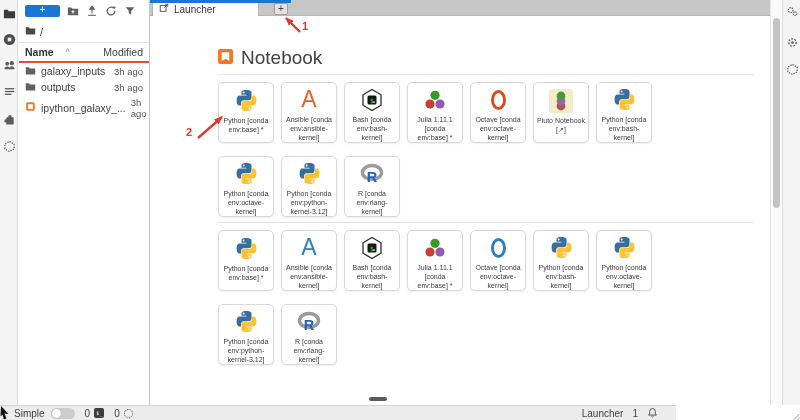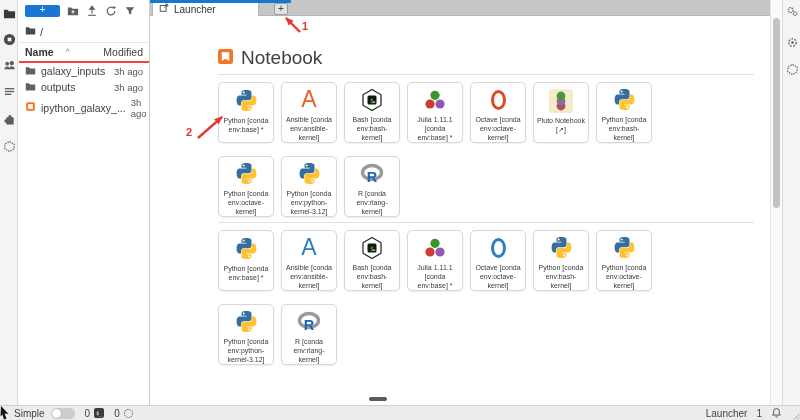--- a/index.html
+++ b/index.html
@@ -46,21 +46,21 @@
   
   #v-scroll { position:absolute; left:770px; top:0; width:12px; height:405px; background:#fafafa; border-left:1px solid #e3e3e3; }
   #v-thumb { position:absolute; left:2px; top:18px; width:7px; height:190px; background:#c3c3c3; border-radius:4px; cursor:pointer; }
   #h-thumb { position:absolute; left:219px; top:397px; width:18px; height:4px; background:#5a5a5a; border-radius:2px; cursor:pointer; }
 
   
   #right-rail { position:absolute; left:782px; top:0; width:18px; height:405px; background:#f4f4f4; border-left:1px solid #dcdcdc; }
   .rail-icon-r { position:absolute; left:3px; width:13px; height:13px; display:flex; align-items:center; justify-content:center; cursor:pointer; color:#5c5c5c; }
 
   
-  #status-bar { position:absolute; left:0; top:405px; width:800px; height:15px; background:#ececec; border-top:1px solid #d2d2d2; display:flex; align-items:center; font-size:10px; color:#424242; padding:0 10px 0 14px; }
+  #status-bar { position:absolute; left:0; top:405px; width:676px; height:15px; background:#ececec; border-top:1px solid #d2d2d2; display:flex; align-items:center; font-size:10px; color:#424242; padding:0 10px 0 14px; }
   #simple-label { margin-right:6px; }
   #simple-toggle { width:24px; height:11px; background:#cdcdcd; border-radius:6px; position:relative; cursor:pointer; }
   #simple-knob { position:absolute; left:1px; top:1px; width:9px; height:9px; border-radius:50%; background:#fff; box-shadow:0 0 1px rgba(0,0,0,.4); }
   .sb-num { margin:0 4px 0 10px; }
   #terminal-badge { width:10px; height:10px; background:#3c3c3c; border-radius:2px; color:#fff; font-size:5px; line-height:10px; text-align:center; font-family:"DejaVu Sans Mono",monospace; }
   #kernel-badge { width:9px; height:9px; border:1.6px dotted #4a4a4a; border-radius:50%; }
   #sb-right { margin-left:auto; display:flex; align-items:center; gap:9px; padding-right:8px; }
 
   
   #annot { position:absolute; left:0; top:0; width:800px; height:420px; pointer-events:none; }

